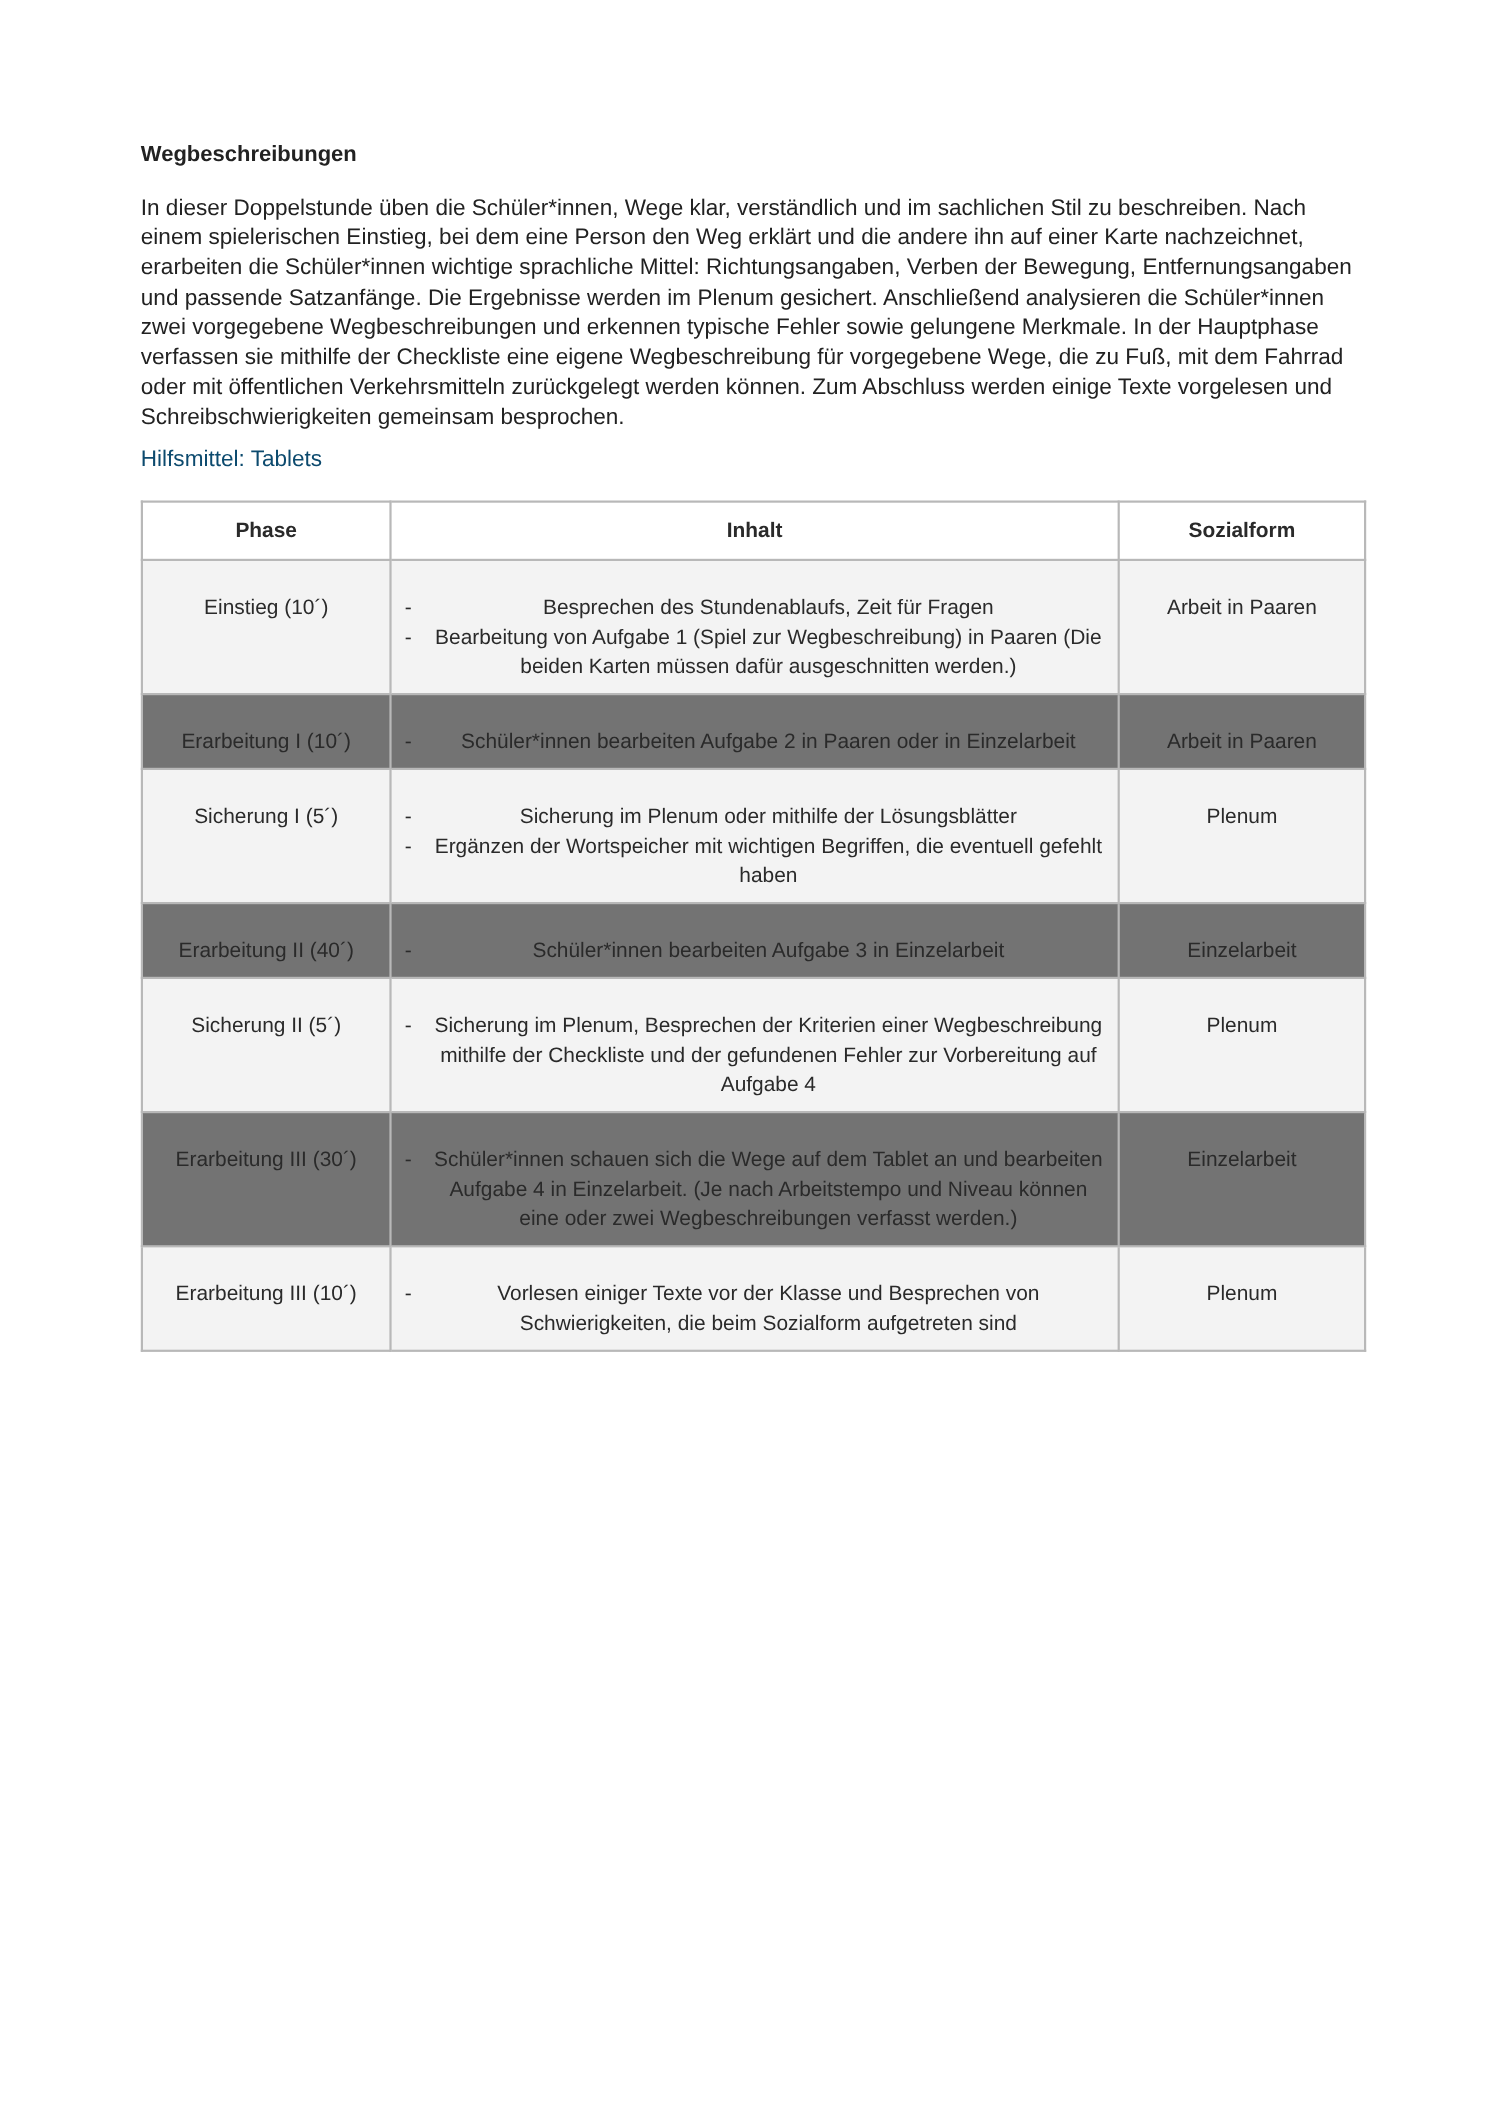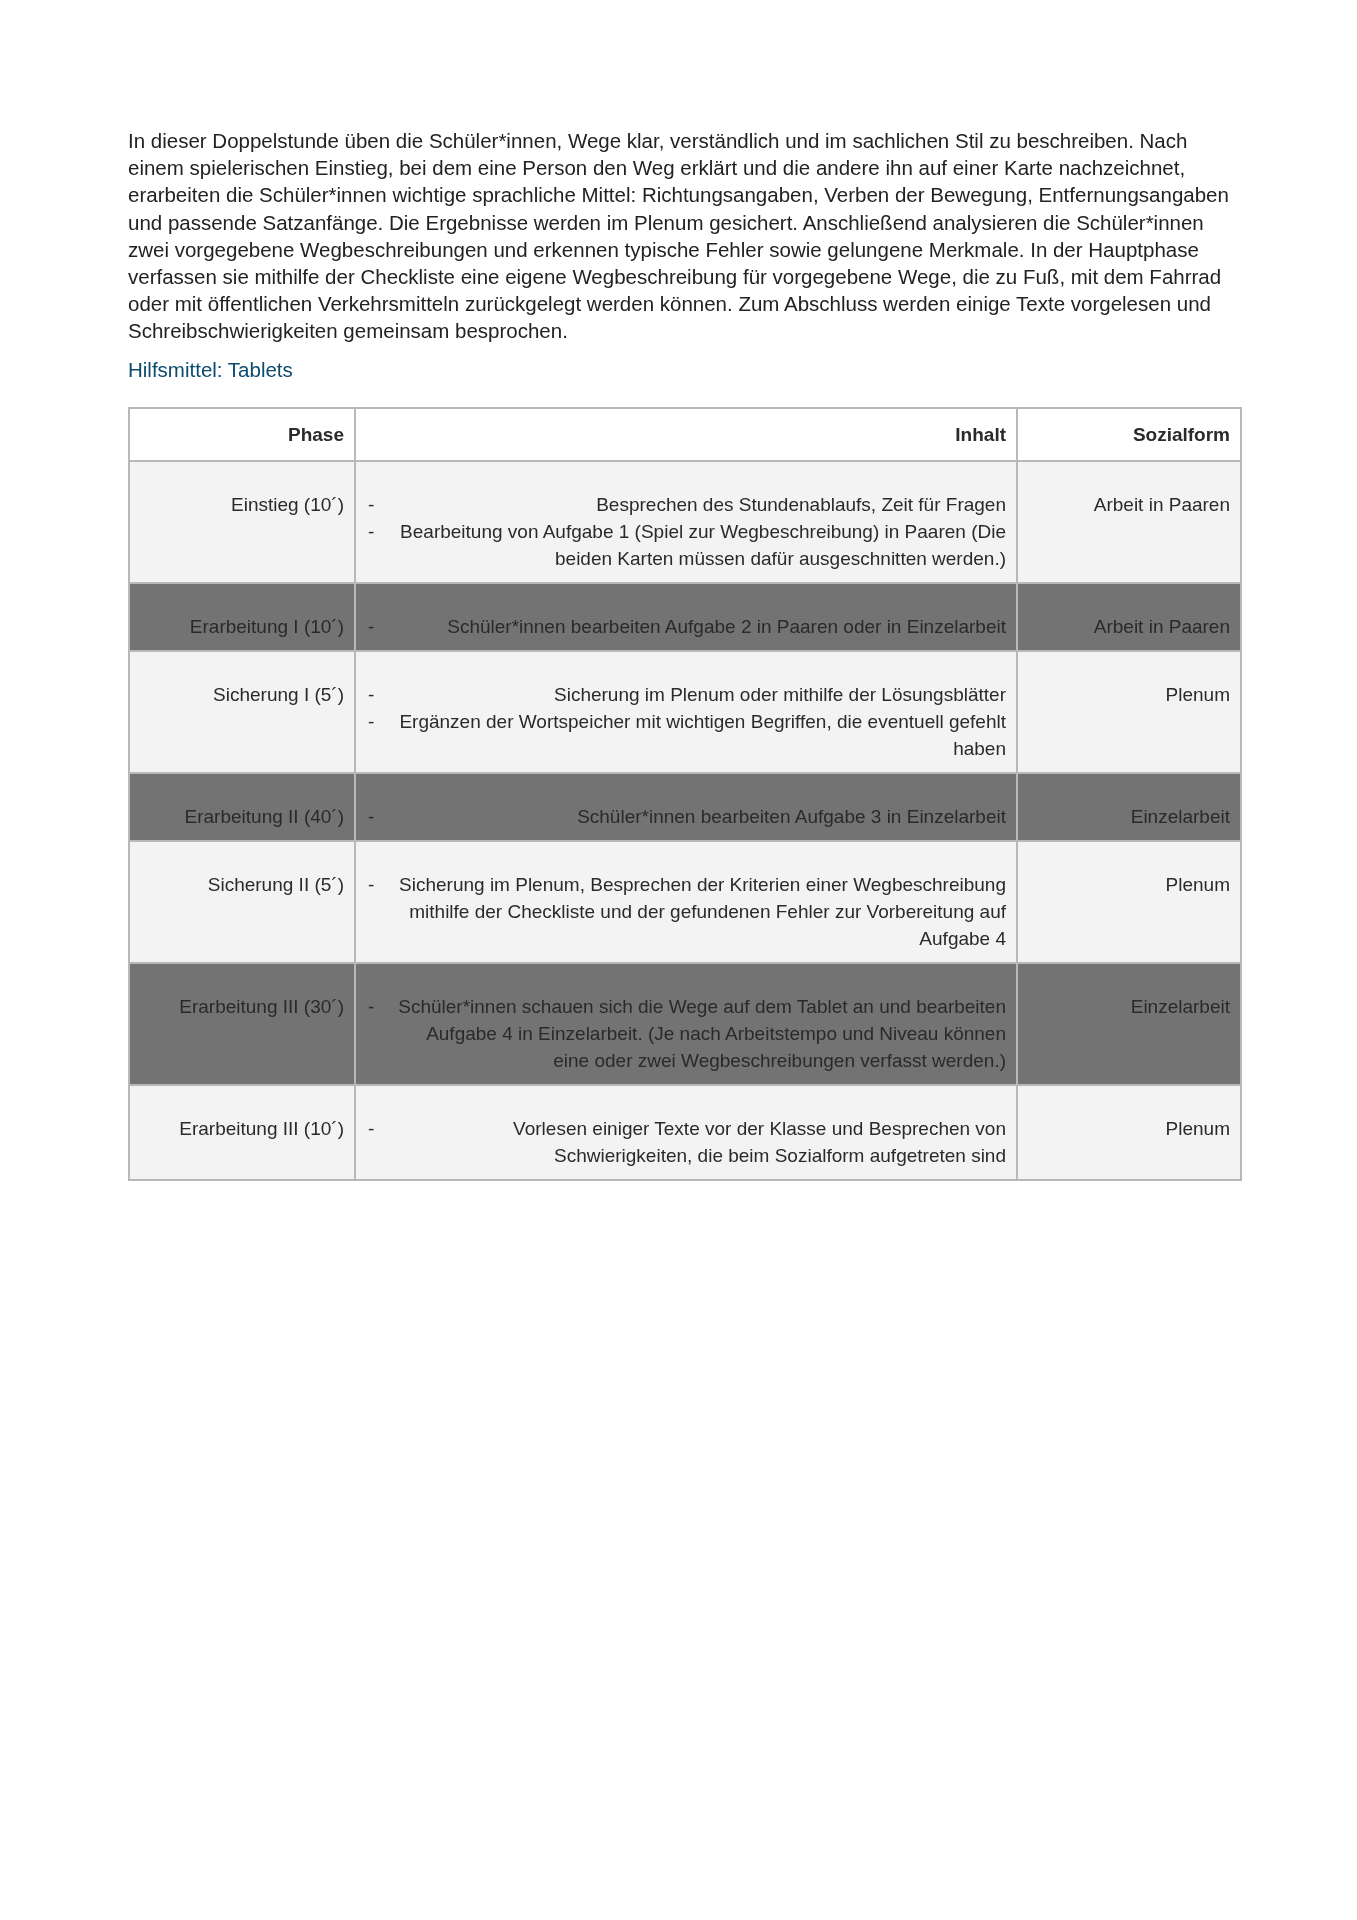--- a/index.html
+++ b/index.html
@@ -43,21 +43,21 @@
     table.plan {
       border-collapse: collapse;
       width: 1112px;
       table-layout: fixed;
       font-size: 19px;
       color: #2a2a2a;
     }
     table.plan th, table.plan td {
       border: 2px solid #b8b8b8;
       vertical-align: top;
-      text-align: right;
+      text-align: center;
       padding: 29px 10px 10px 10px;
       line-height: 27px;
     }
     table.plan th {
       font-weight: bold;
       background: #ffffff;
       padding-top: 12px;
       padding-bottom: 12px;
     }
     table.plan tr.shaded td {
@@ -85,20 +85,21 @@
       top: 0;
     }
     table.plan tr:last-child td {
       border-bottom: 2px solid #b8b8b8;
     }
   </style>
 </head>
 <body>
 
 <div class="page">
+  <h1 class="doc-title">Wegbeschreibungen</h1>
   <p class="intro">In dieser Doppelstunde üben die Schüler*innen, Wege klar, verständlich und im sachlichen Stil zu beschreiben. Nach einem spielerischen Einstieg, bei dem eine Person den Weg erklärt und die andere ihn auf einer Karte nachzeichnet, erarbeiten die Schüler*innen wichtige sprachliche Mittel: Richtungsangaben, Verben der Bewegung, Entfernungsangaben und passende Satzanfänge. Die Ergebnisse werden im Plenum gesichert. Anschließend analysieren die Schüler*innen zwei vorgegebene Wegbeschreibungen und erkennen typische Fehler sowie gelungene Merkmale. In der Hauptphase verfassen sie mithilfe der Checkliste eine eigene Wegbeschreibung für vorgegebene Wege, die zu Fuß, mit dem Fahrrad oder mit öffentlichen Verkehrsmitteln zurückgelegt werden können. Zum Abschluss werden einige Texte vorgelesen und Schreibschwierigkeiten gemeinsam besprochen.</p>
   <p class="aids">Hilfsmittel: Tablets</p>
 
   <table class="plan">
     <colgroup>
       <col class="c-phase">
       <col class="c-content">
       <col class="c-form">
     </colgroup>
     <thead>

